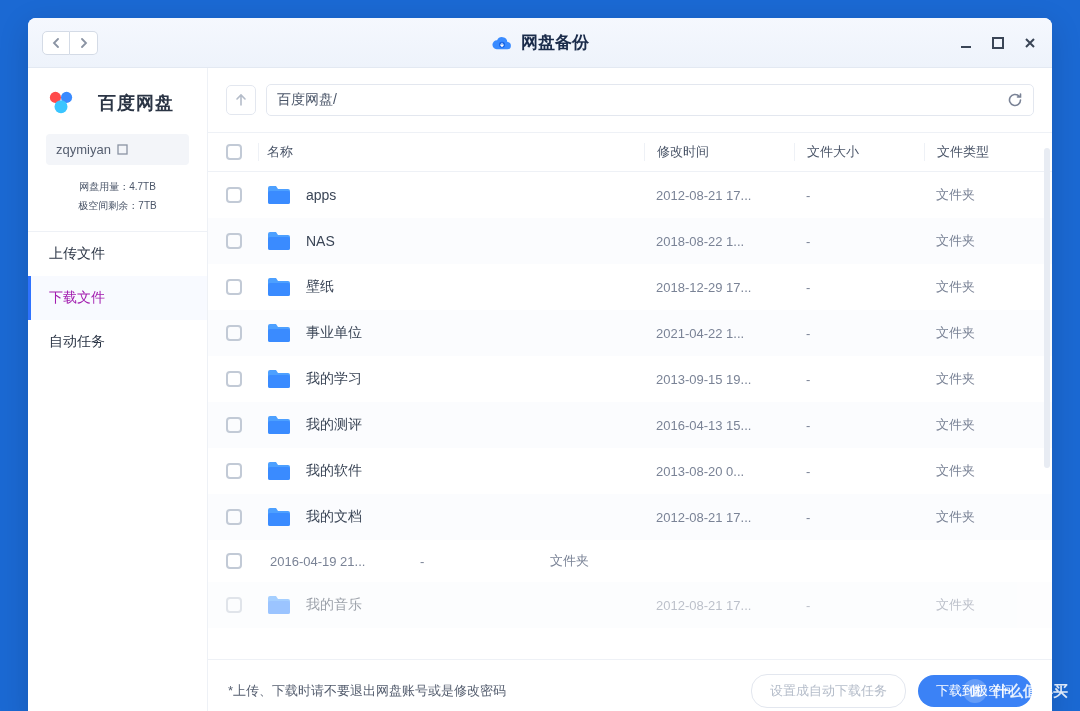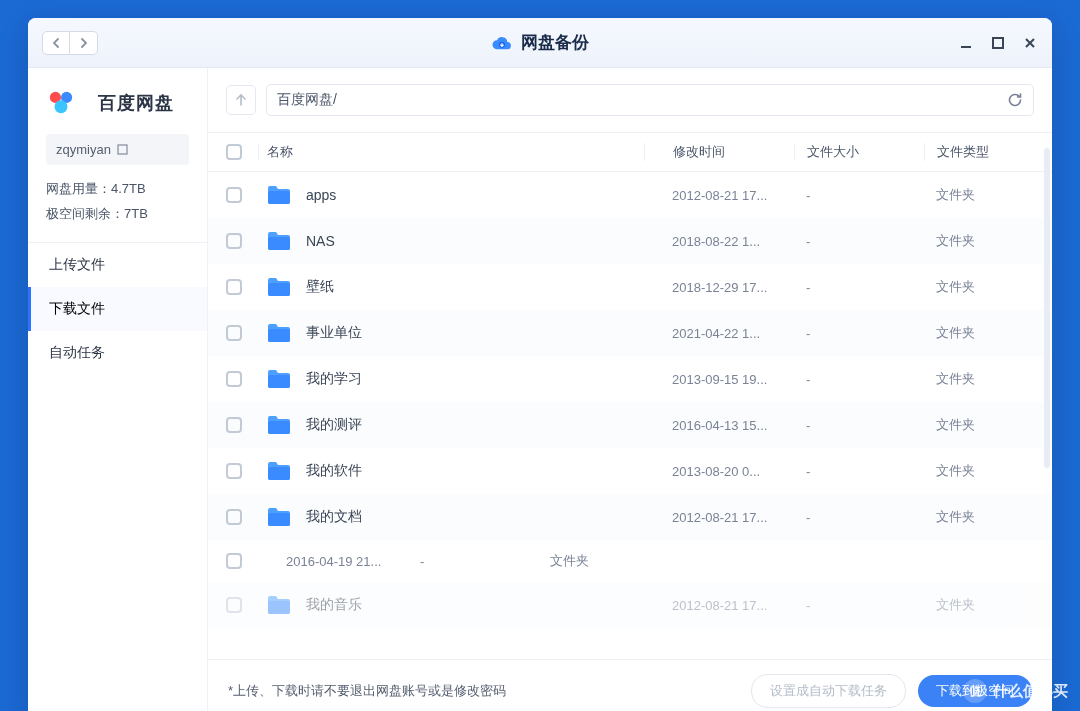--- a/index.html
+++ b/index.html
@@ -29,35 +29,35 @@
 .win-controls { margin-left: auto; display: flex; gap: 16px; }
 .win-ctrl { width: 16px; height: 16px; display: flex; align-items: center; justify-content: center; color: #3a4556; cursor: pointer; }
 
 .body { flex: 1; display: flex; overflow: hidden; }
 
 .sidebar { width: 180px; border-right: 1px solid #eef1f6; padding: 22px 0 0 0; display: flex; flex-direction: column; }
 .logo-row { display: flex; align-items: center; gap: 22px; padding: 0 18px 18px; }
 .logo-svg { width: 30px; height: 26px; }
 .logo-text { font-size: 18px; font-weight: 700; color: #2b3545; letter-spacing: 1px; }
 .user-box { margin: 0 18px 12px; background: #f3f5f9; border-radius: 4px; padding: 8px 10px; font-size: 13px; color: #555e6f; display:flex; align-items:center; gap:6px;}
-.usage { padding: 0 18px 16px; font-size: 13px; color: #4a5568; line-height: 1.9; }
+.usage { padding: 0 18px 16px; font-size: 10px; color: #4a5568; line-height: 1.9; text-align: center; }
 .nav-list { border-top: 1px solid #eef1f6; }
 .nav-item { padding: 13px 18px; font-size: 14px; color: #2b3545; cursor: pointer; border-left: 3px solid transparent; }
-.nav-item.active { color: #000000; border-left-color: #2e72ff; background: #f8faff; }
+.nav-item.active { color: #a21caf; border-left-color: #2e72ff; background: #f8faff; }
 
 .main { flex: 1; display: flex; flex-direction: column; overflow: hidden; }
 .path-row { display: flex; align-items: center; gap: 10px; padding: 16px 18px; }
 .up-btn { width: 30px; height: 30px; border: 1px solid #e3e7ef; border-radius: 5px; display:flex; align-items:center; justify-content:center; color:#b4bcc9; }
 .path-input { flex: 1; height: 32px; border: 1px solid #e3e7ef; border-radius: 5px; padding: 0 10px; font-size: 14px; color: #4a5568; display:flex; align-items:center; justify-content:space-between;}
 .refresh-ic { color: #7a8396; }
 
 .table-head { display: flex; align-items: center; padding: 10px 18px; border-top: 1px solid #eef1f6; border-bottom: 1px solid #eef1f6; font-size: 13px; color: #4a5568; font-weight: 500; }
 .col-chk { width: 32px; display:flex; }
 .col-name { flex: 1; padding-left: 8px; border-left: 1px solid #eef1f6; }
-.col-date { width: 150px; border-left: 1px solid #eef1f6; padding-left: 28px; }
+.col-date { width: 150px; border-left: 1px solid #eef1f6; padding-left: 12px; }
 .col-size { width: 130px; border-left: 1px solid #eef1f6; padding-left: 12px; }
 .col-type { width: 110px; border-left: 1px solid #eef1f6; padding-left: 12px; }
 
 .rows { flex: 1; overflow-y: auto; }
 .row { display: flex; align-items: center; padding: 12px 18px; font-size: 14px; color: #3a4556; }
 .row:nth-child(even){ background:#fbfcfe; }
 .row .col-name { display: flex; align-items: center; gap: 14px; border: none; }
 .chkbox { width: 16px; height: 16px; border: 2px solid #c2cad6; border-radius: 4px; }
 .folder-ic { width: 26px; height: 22px; }
 .row .col-date, .row .col-size, .row .col-type { border: none; color: #7a8396; font-size: 13px; }

